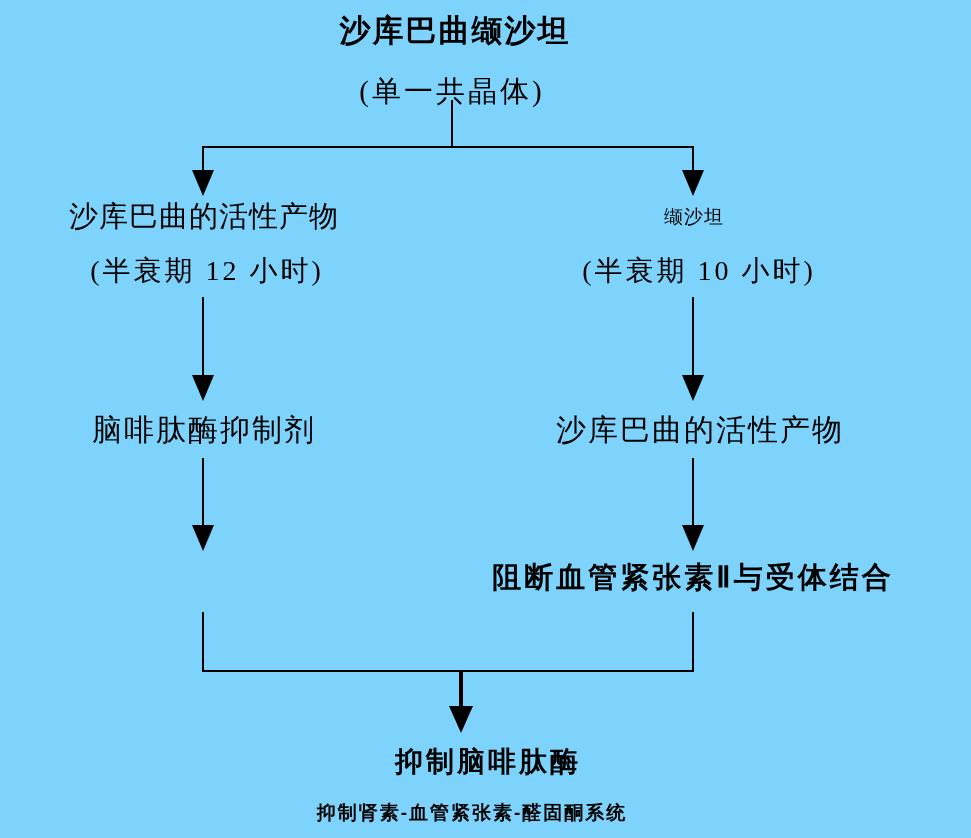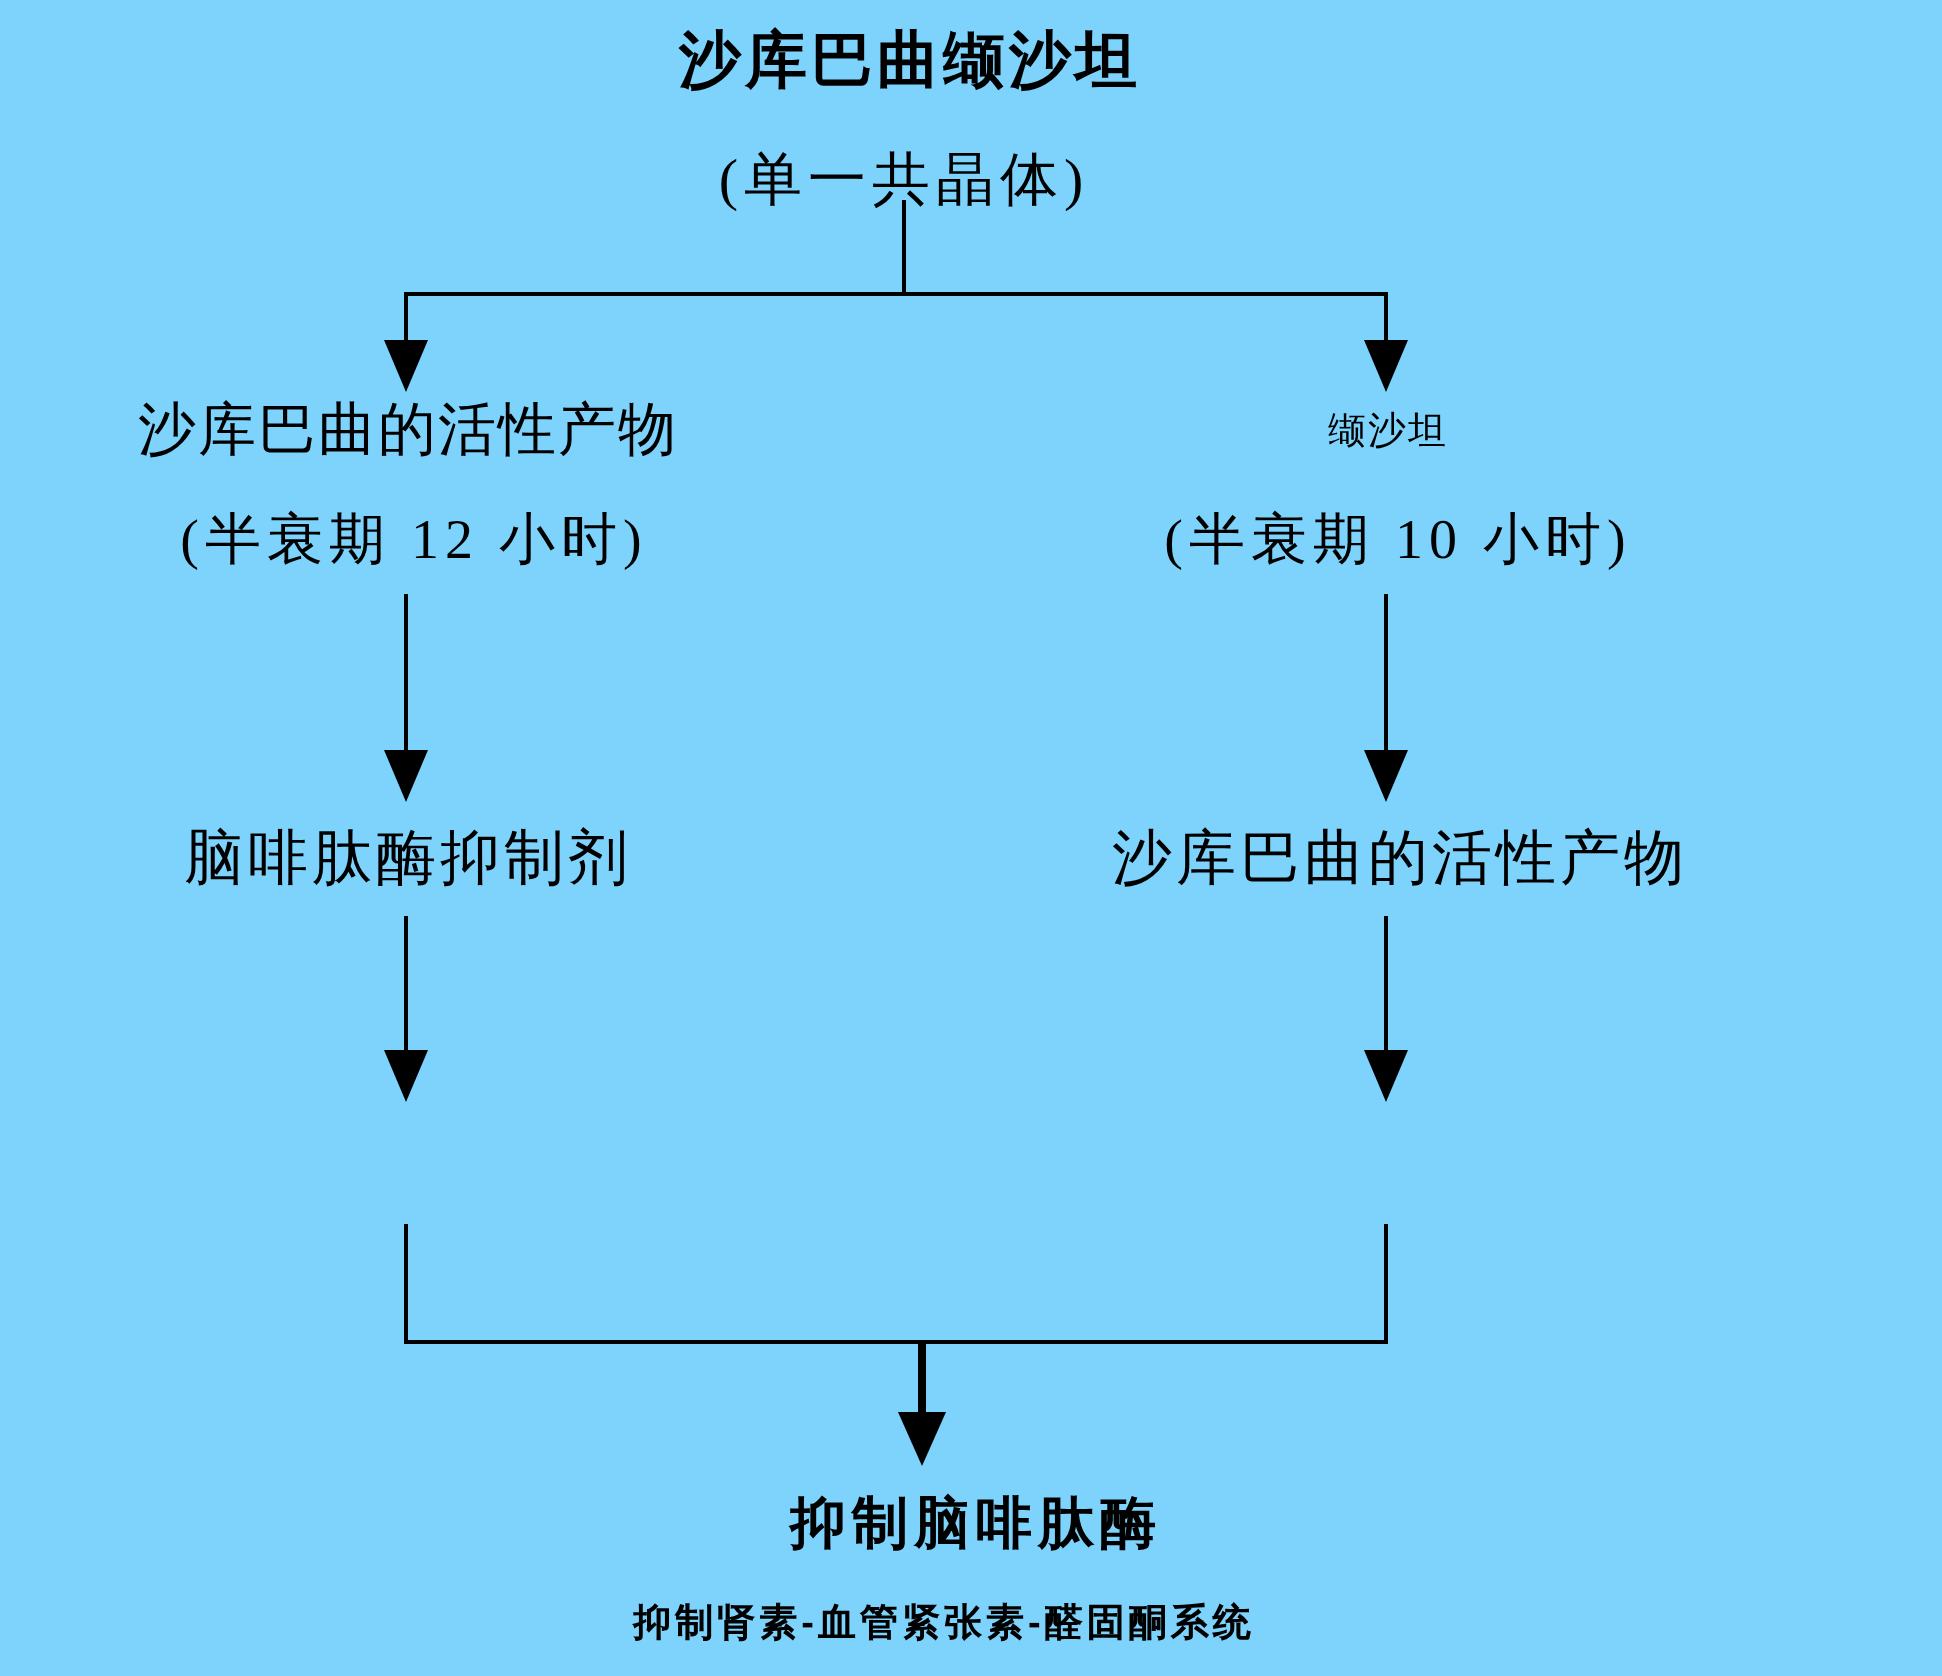--- a/index.html
+++ b/index.html
@@ -93,17 +93,18 @@
 
   <div class="txt hei l-product">沙库巴曲的活性产物</div>
   <div class="txt kai l-halflife">(半衰期 12 小时)</div>
 
   <div class="txt hei r-product">缬沙坦</div>
   <div class="txt kai r-halflife">(半衰期 10 小时)</div>
 
   <div class="txt hei l-mech">脑啡肽酶抑制剂</div>
   <div class="txt hei r-mech">沙库巴曲的活性产物</div>
 
+  <div class="txt brush r-effect">阻断血管紧张素Ⅱ与受体结合</div>
 
   <div class="txt brush outcome1">抑制脑啡肽酶</div>
   <div class="txt brush outcome2">抑制肾素-血管紧张素-醛固酮系统</div>
 
 </div>
 
 </body></html>

